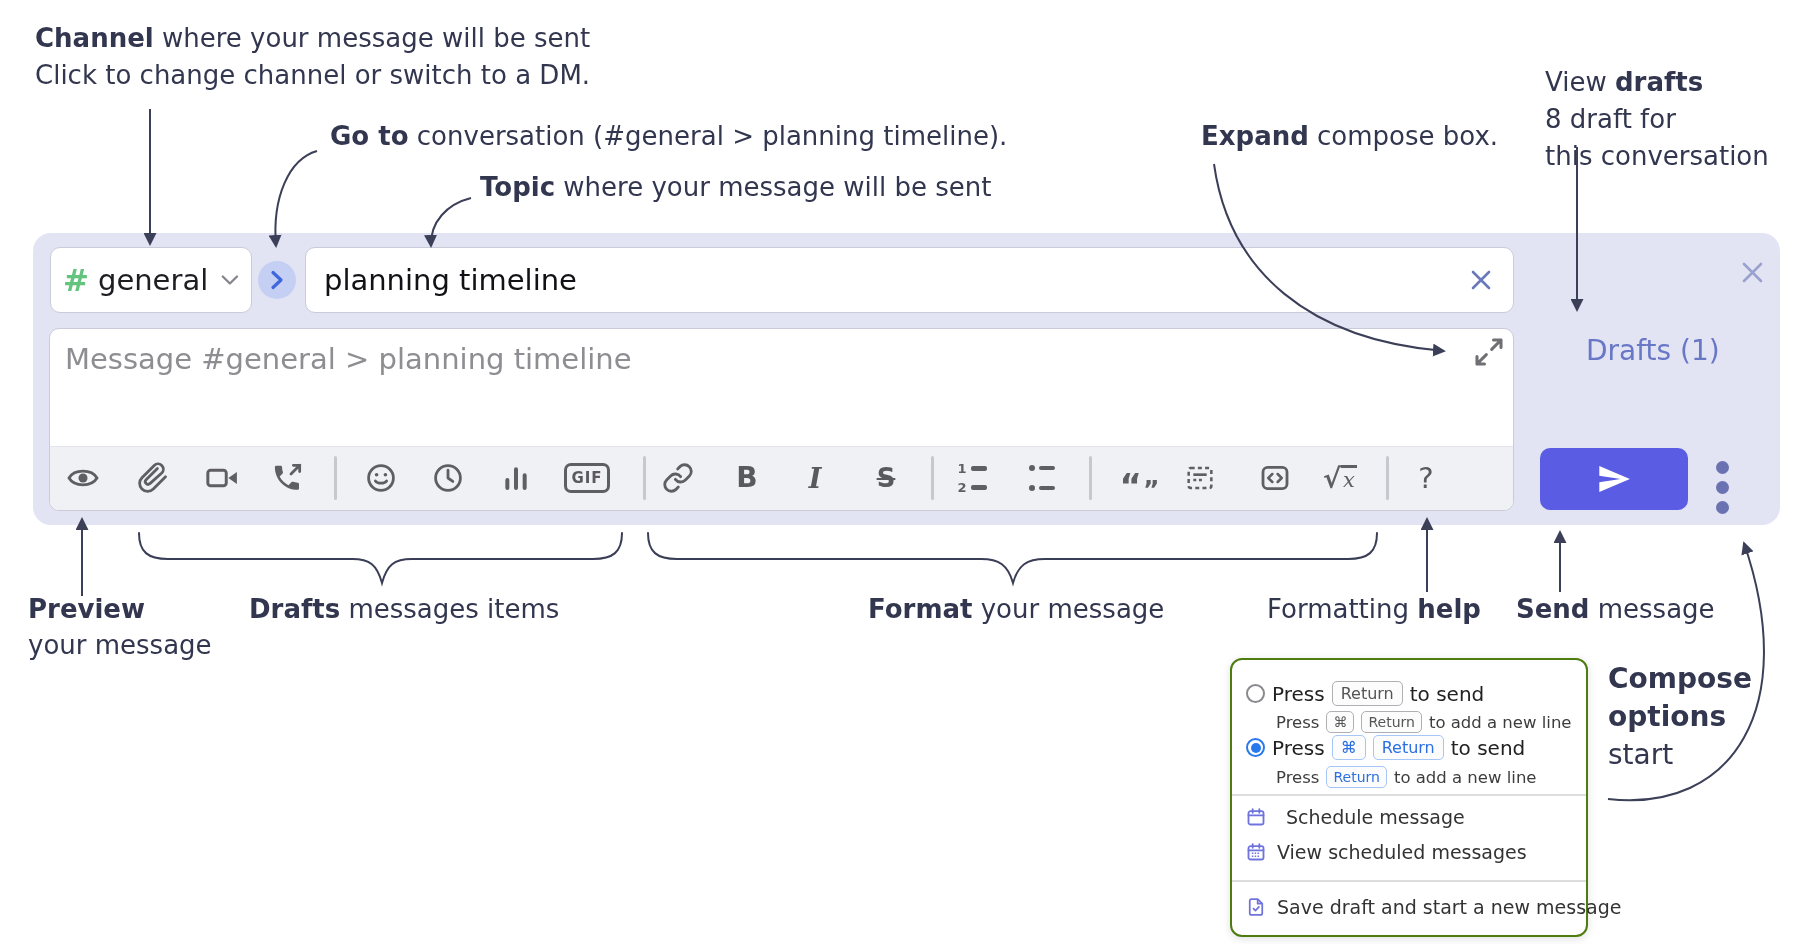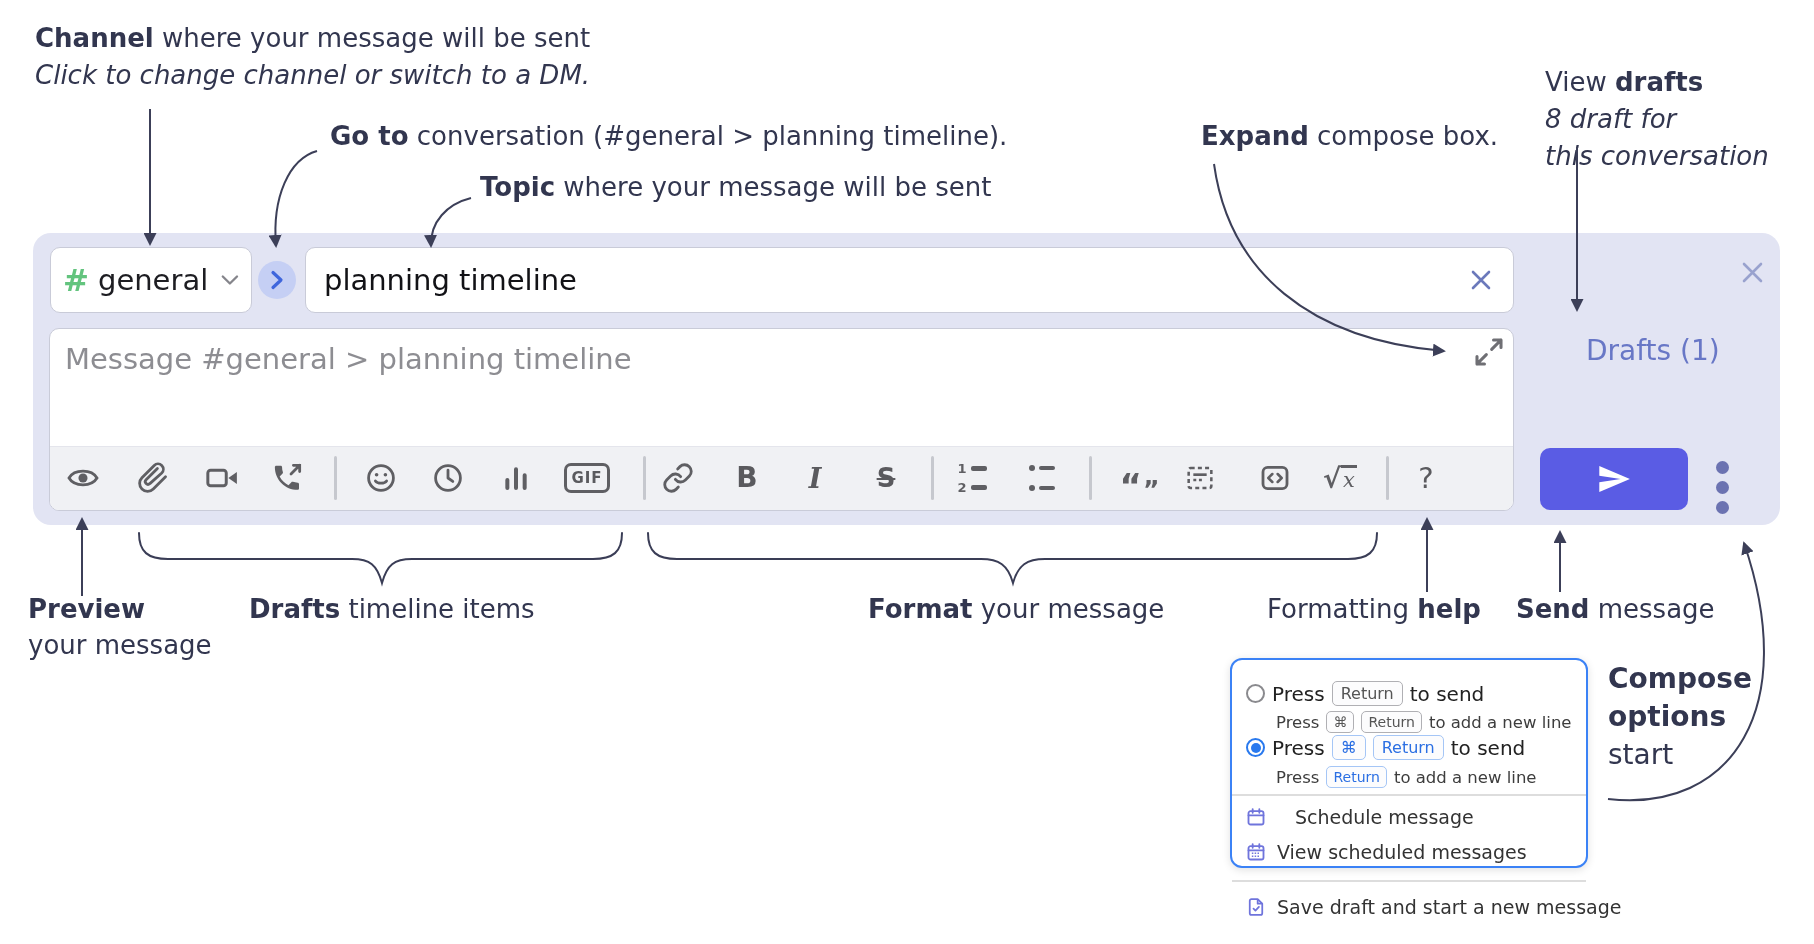--- a/index.html
+++ b/index.html
@@ -2,21 +2,21 @@
 <html><head>
 <meta charset="utf-8">
 <style>
   html,body{margin:0;padding:0;background:#fff;}
   #canvas{position:relative;width:1814px;height:944px;background:#ffffff;overflow:hidden;
           font-family:"DejaVu Sans",sans-serif;color:#32364f;}
   .abs{position:absolute;}
   
   .note{font-size:26px;line-height:37px;color:#32364f;white-space:nowrap;}
   .note b{font-weight:700;}
-  .note .it{font-style:italic;}
+  .note .it{}
   #note-channel{left:35px;top:20px;}
   #note-goto{left:330px;top:118px;}
   #note-topic{left:480px;top:169px;}
   #note-expand{left:1201px;top:118px;}
   #note-drafts{left:1545px;top:20px;margin-top:44px;}
   #note-preview{left:28px;top:591px;line-height:36px;}
   #note-insert{left:249px;top:591px;}
   #note-format{left:868px;top:591px;text-align:right;}
   #note-fmthelp{left:1267px;top:591px;}
   #note-sendmsg{left:1516px;top:591px;}
@@ -55,21 +55,21 @@
   .qopen{font-size:34px;font-weight:700;color:#5f5f63;line-height:0;position:relative;top:8px;}
   .qclose{font-size:25px;font-weight:700;color:#5f5f63;line-height:0;position:relative;top:12px;left:1px;}
   
   #drafts-link{left:1542px;top:334px;font-size:28px;color:#6877c6;cursor:pointer;margin-left:44px;}
   #send-btn{left:1540px;top:448px;width:148px;height:62px;background:#5a5ce4;border-radius:10px;
     display:flex;align-items:center;justify-content:center;cursor:pointer;border:none;}
   #dots-btn{left:1716px;top:461px;display:flex;flex-direction:column;gap:7px;cursor:pointer;}
   .dot{width:13px;height:13px;border-radius:50%;background:#6b72b1;}
   #close-x{left:1737px;top:257px;width:31px;height:31px;cursor:pointer;}
   
-  #popup{left:1230px;top:658px;width:358px;height:210px;background:#fff;border:2px solid #3b82f6;
+  #popup{left:1230px;top:658px;width:358px;height:279px;background:#fff;border:2px solid #4d7c0f;
     border-radius:12px;box-sizing:border-box;box-shadow:0 2px 8px rgba(0,0,0,.12);}
   .prow{position:absolute;display:flex;align-items:center;gap:7px;white-space:nowrap;}
   .ptext{font-size:20px;color:#222;}
   .psub{font-size:16.5px;color:#3d3d3d;}
   .kbd{display:inline-block;border:1.5px solid #b0b0b4;border-radius:5px;background:#fcfcfd;
     color:#555;font-size:16px;line-height:23px;padding:0 8px;}
   .kbd.small{font-size:14px;line-height:20px;padding:0 6px;}
   .kbd.blue{border-color:#a5c6f6;color:#2b6fe3;}
   .radio{width:19px;height:19px;border-radius:50%;border:2px solid #8a8a8e;box-sizing:border-box;background:#fff;}
   .radio.sel{border-color:#2979ee;position:relative;}
@@ -107,21 +107,21 @@
     <div class="it">8 draft for</div>
     <div class="it">this conversation</div>
   </div>
 
   <div class="abs note" id="note-preview">
     <div><b>Preview</b></div>
     <div>your message</div>
   </div>
 
   <div class="abs note" id="note-insert">
-    <b>Drafts</b><span> timeline items</span>
+    <b>Drafts</b><span> messages items</span>
   </div>
 
   <div class="abs note" id="note-format">
     <b>Format</b><span> your message</span>
   </div>
 
   <div class="abs note" id="note-fmthelp">
     <span>Formatting </span><b>help</b>
   </div>
 
@@ -317,21 +317,21 @@
       <span class="kbd blue">⌘</span>
       <span class="kbd blue">Return</span>
       <span class="ptext">to send</span>
     </div>
     <div class="prow" style="left:44px;top:106px;">
       <span class="psub">Press</span>
       <span class="kbd small blue">Return</span>
       <span class="psub">to add a new line</span>
     </div>
     <div class="pdiv" style="top:134px;"></div>
-    <div class="prow" style="left:14px;top:146px;gap:29px;">
+    <div class="prow" style="left:14px;top:146px;gap:20px;">
       <svg class="micon" viewBox="0 0 24 24">
         <rect x="3" y="5" width="18" height="16" rx="2.5" fill="none" stroke="#6f74dc" stroke-width="2.2"></rect>
         <path d="M8 2.5 V7 M16 2.5 V7 M3 10 H21" stroke="#6f74dc" stroke-width="2.2" fill="none" stroke-linecap="round"></path>
       </svg>
       <span class="mlabel">Schedule message</span>
     </div>
     <div class="prow" style="left:14px;top:181px;gap:11px;">
       <svg class="micon" viewBox="0 0 24 24">
         <rect x="3" y="5" width="18" height="16" rx="2.5" fill="none" stroke="#6f74dc" stroke-width="2.2"></rect>
         <path d="M8 2.5 V7 M16 2.5 V7 M3 10 H21" stroke="#6f74dc" stroke-width="2.2" fill="none" stroke-linecap="round"></path>

